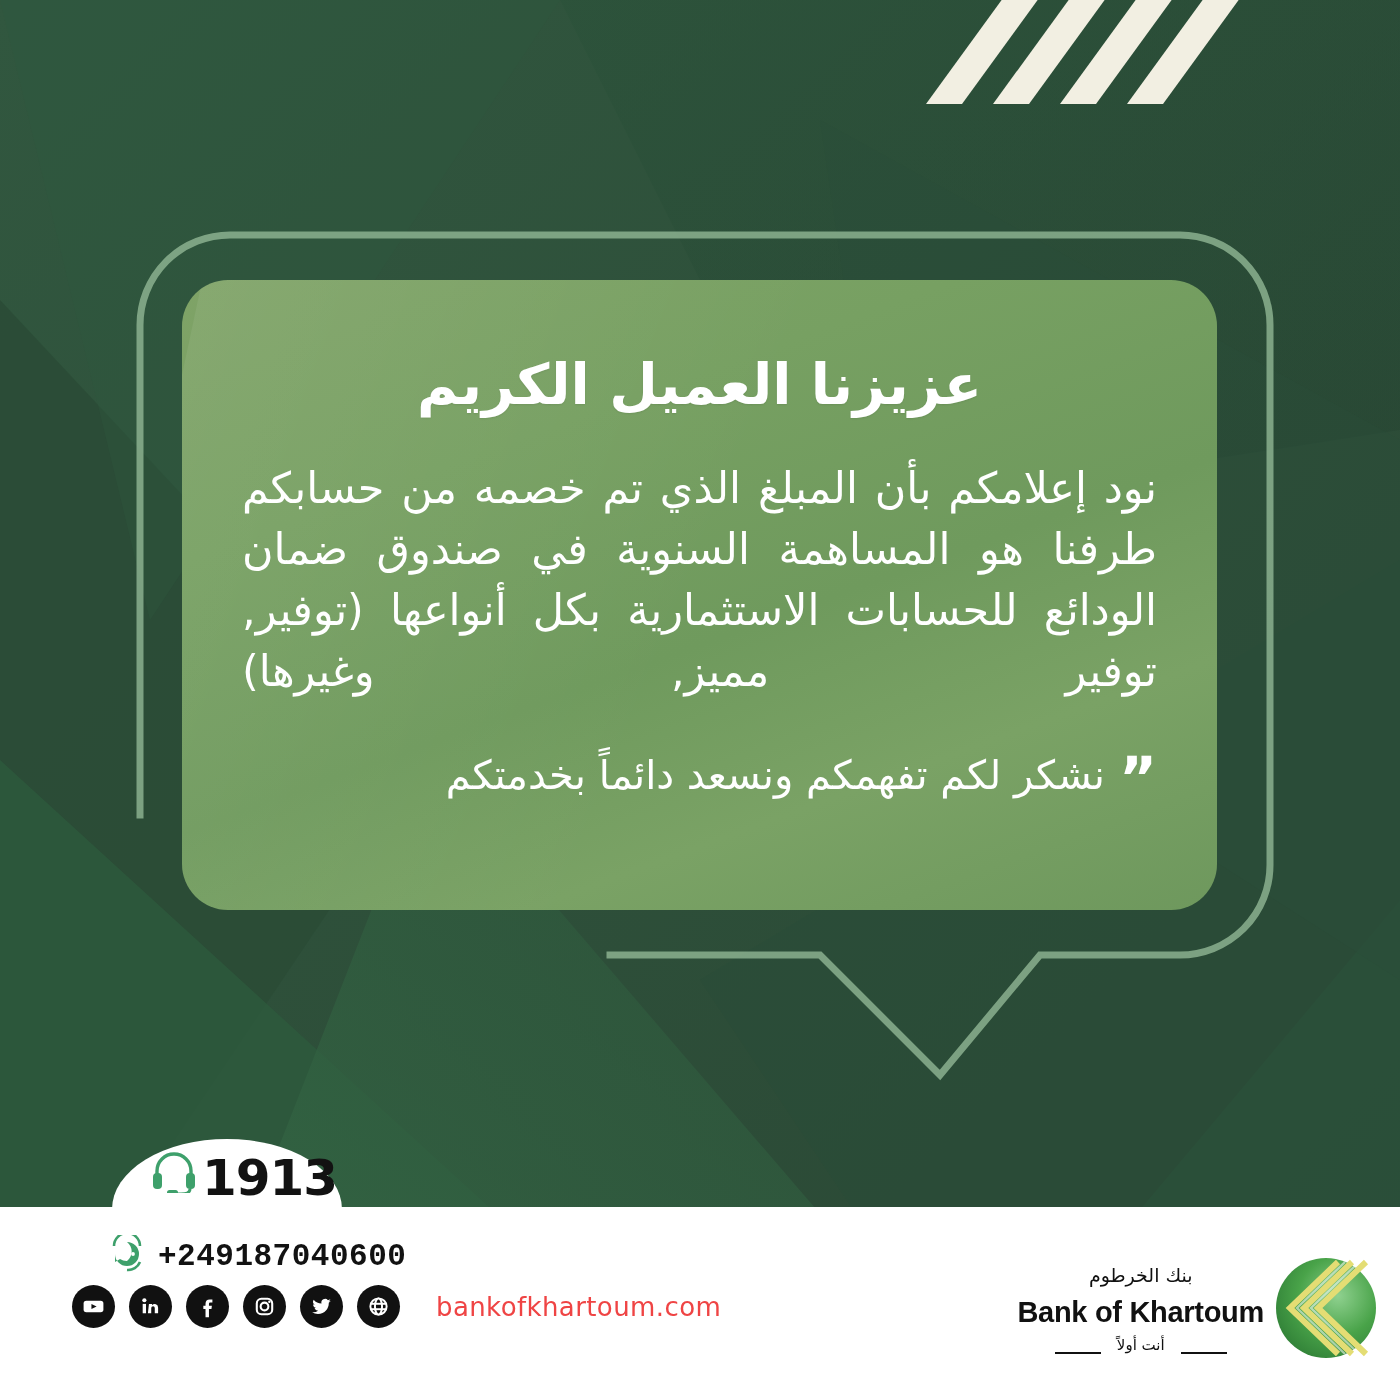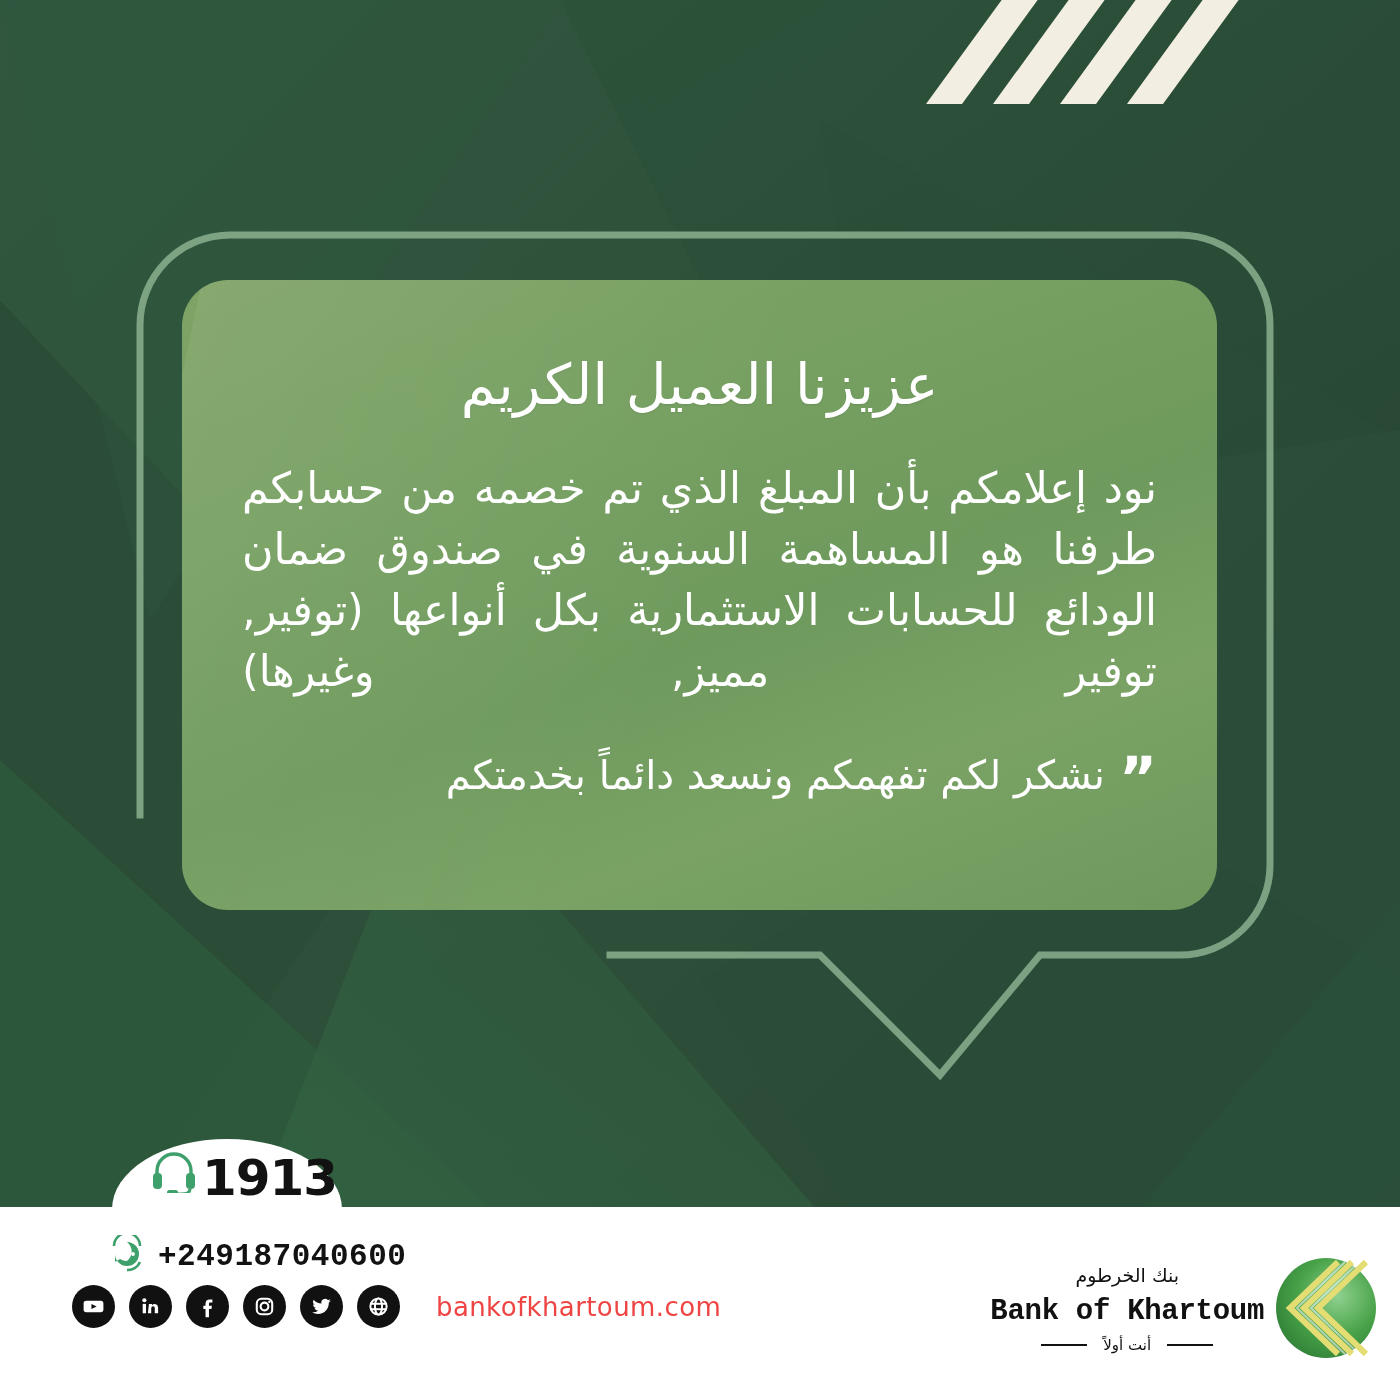--- a/index.html
+++ b/index.html
@@ -79,21 +79,21 @@
     height: 100%;
     padding: 52px 46px 40px 46px;
     box-sizing: border-box;
     direction: rtl;
     text-align: center;
   }
 
   .headline {
     color: #ffffff;
     font-size: 56px;
-    font-weight: normal;
+    font-weight: bold;
     letter-spacing: 0px;
     margin: 22px 0 42px 0;
     line-height: 1.1;
     text-shadow: 0 1px 2px rgba(0,0,0,0.08);
   }
   .body-text {
     color: #ffffff;
     font-size: 43px;
     line-height: 1.42;
     text-align: justify;
@@ -213,29 +213,29 @@
     color: #111111;
   }
   .logo-ar {
     font-size: 19px;
     line-height: 1;
     direction: rtl;
     margin-bottom: 12px;
     letter-spacing: 1px;
   }
   .logo-en {
-    font-family: Liberation Mono, monospace;
+    font-family: Liberation Sans, sans-serif;
     font-size: 29px;
     font-weight: bold;
     line-height: 1.05;
     letter-spacing: -0.3px;
   }
   .logo-tag {
     display: flex;
-    align-items: center;
+    align-items: flex-end;
     justify-content: center;
     gap: 16px;
     margin-top: 8px;
     font-size: 15px;
     direction: rtl;
   }
   .logo-tag .rule {
     display: block;
     width: 46px;
     height: 2px;

